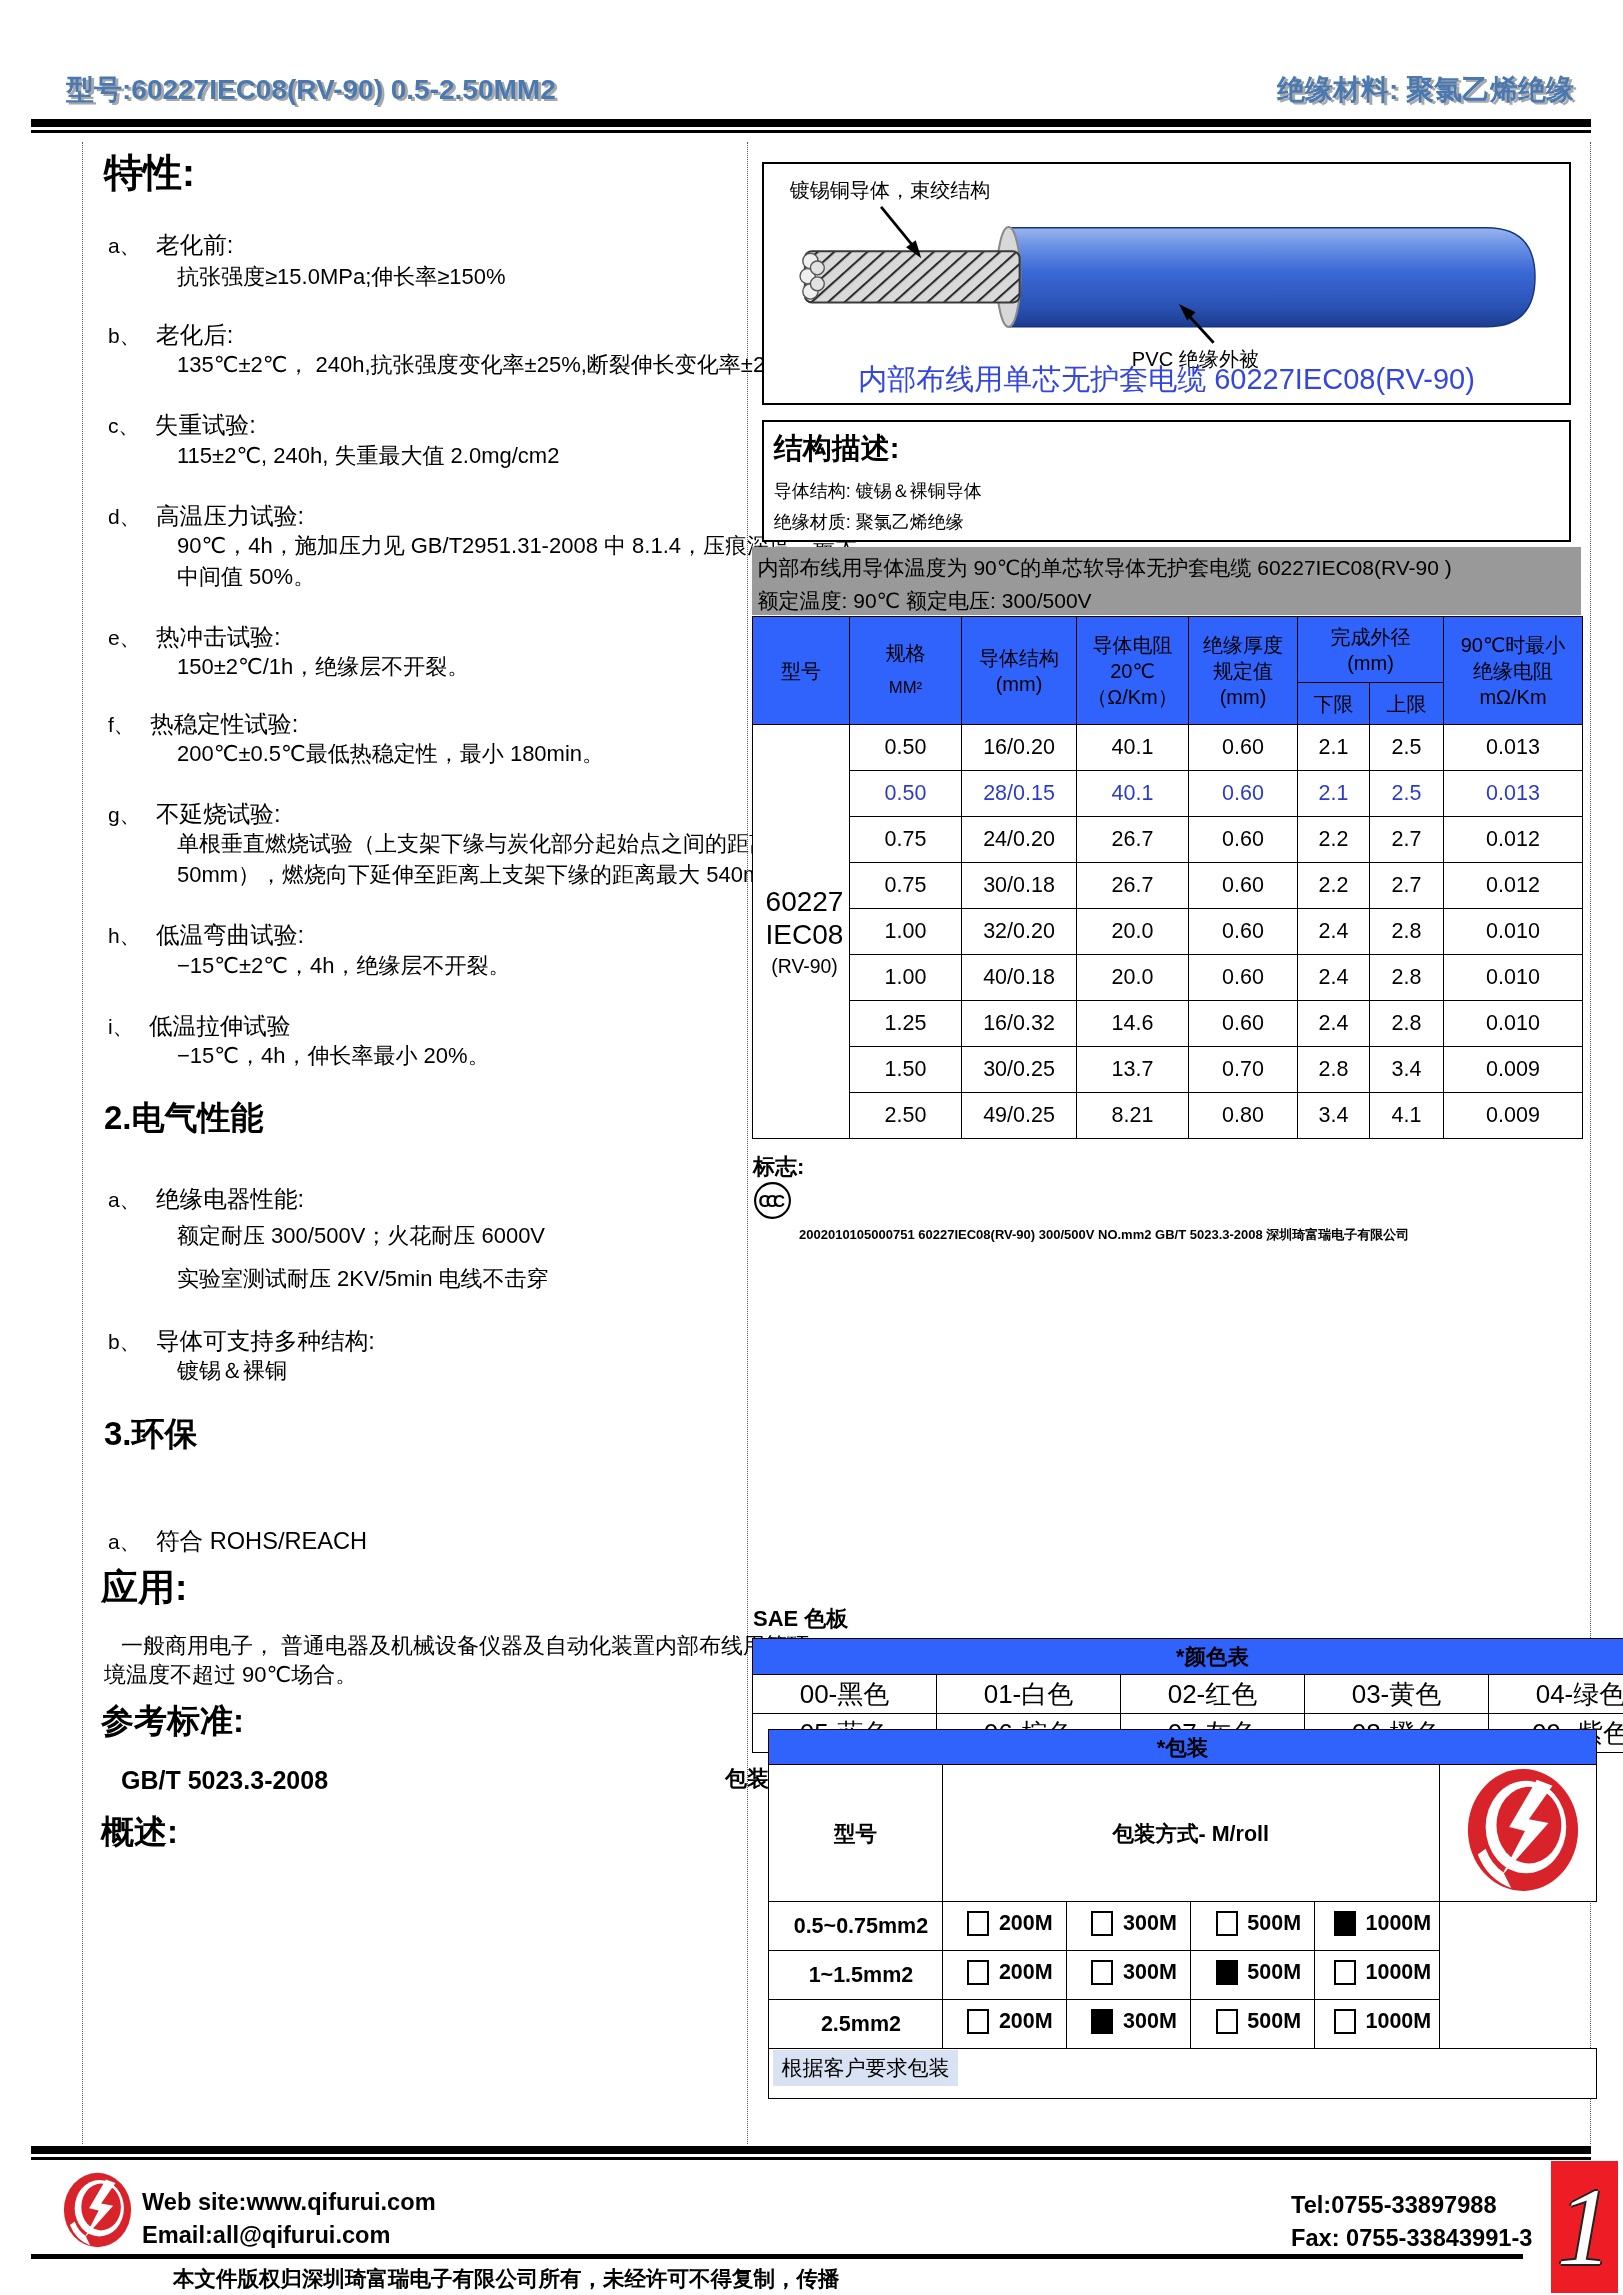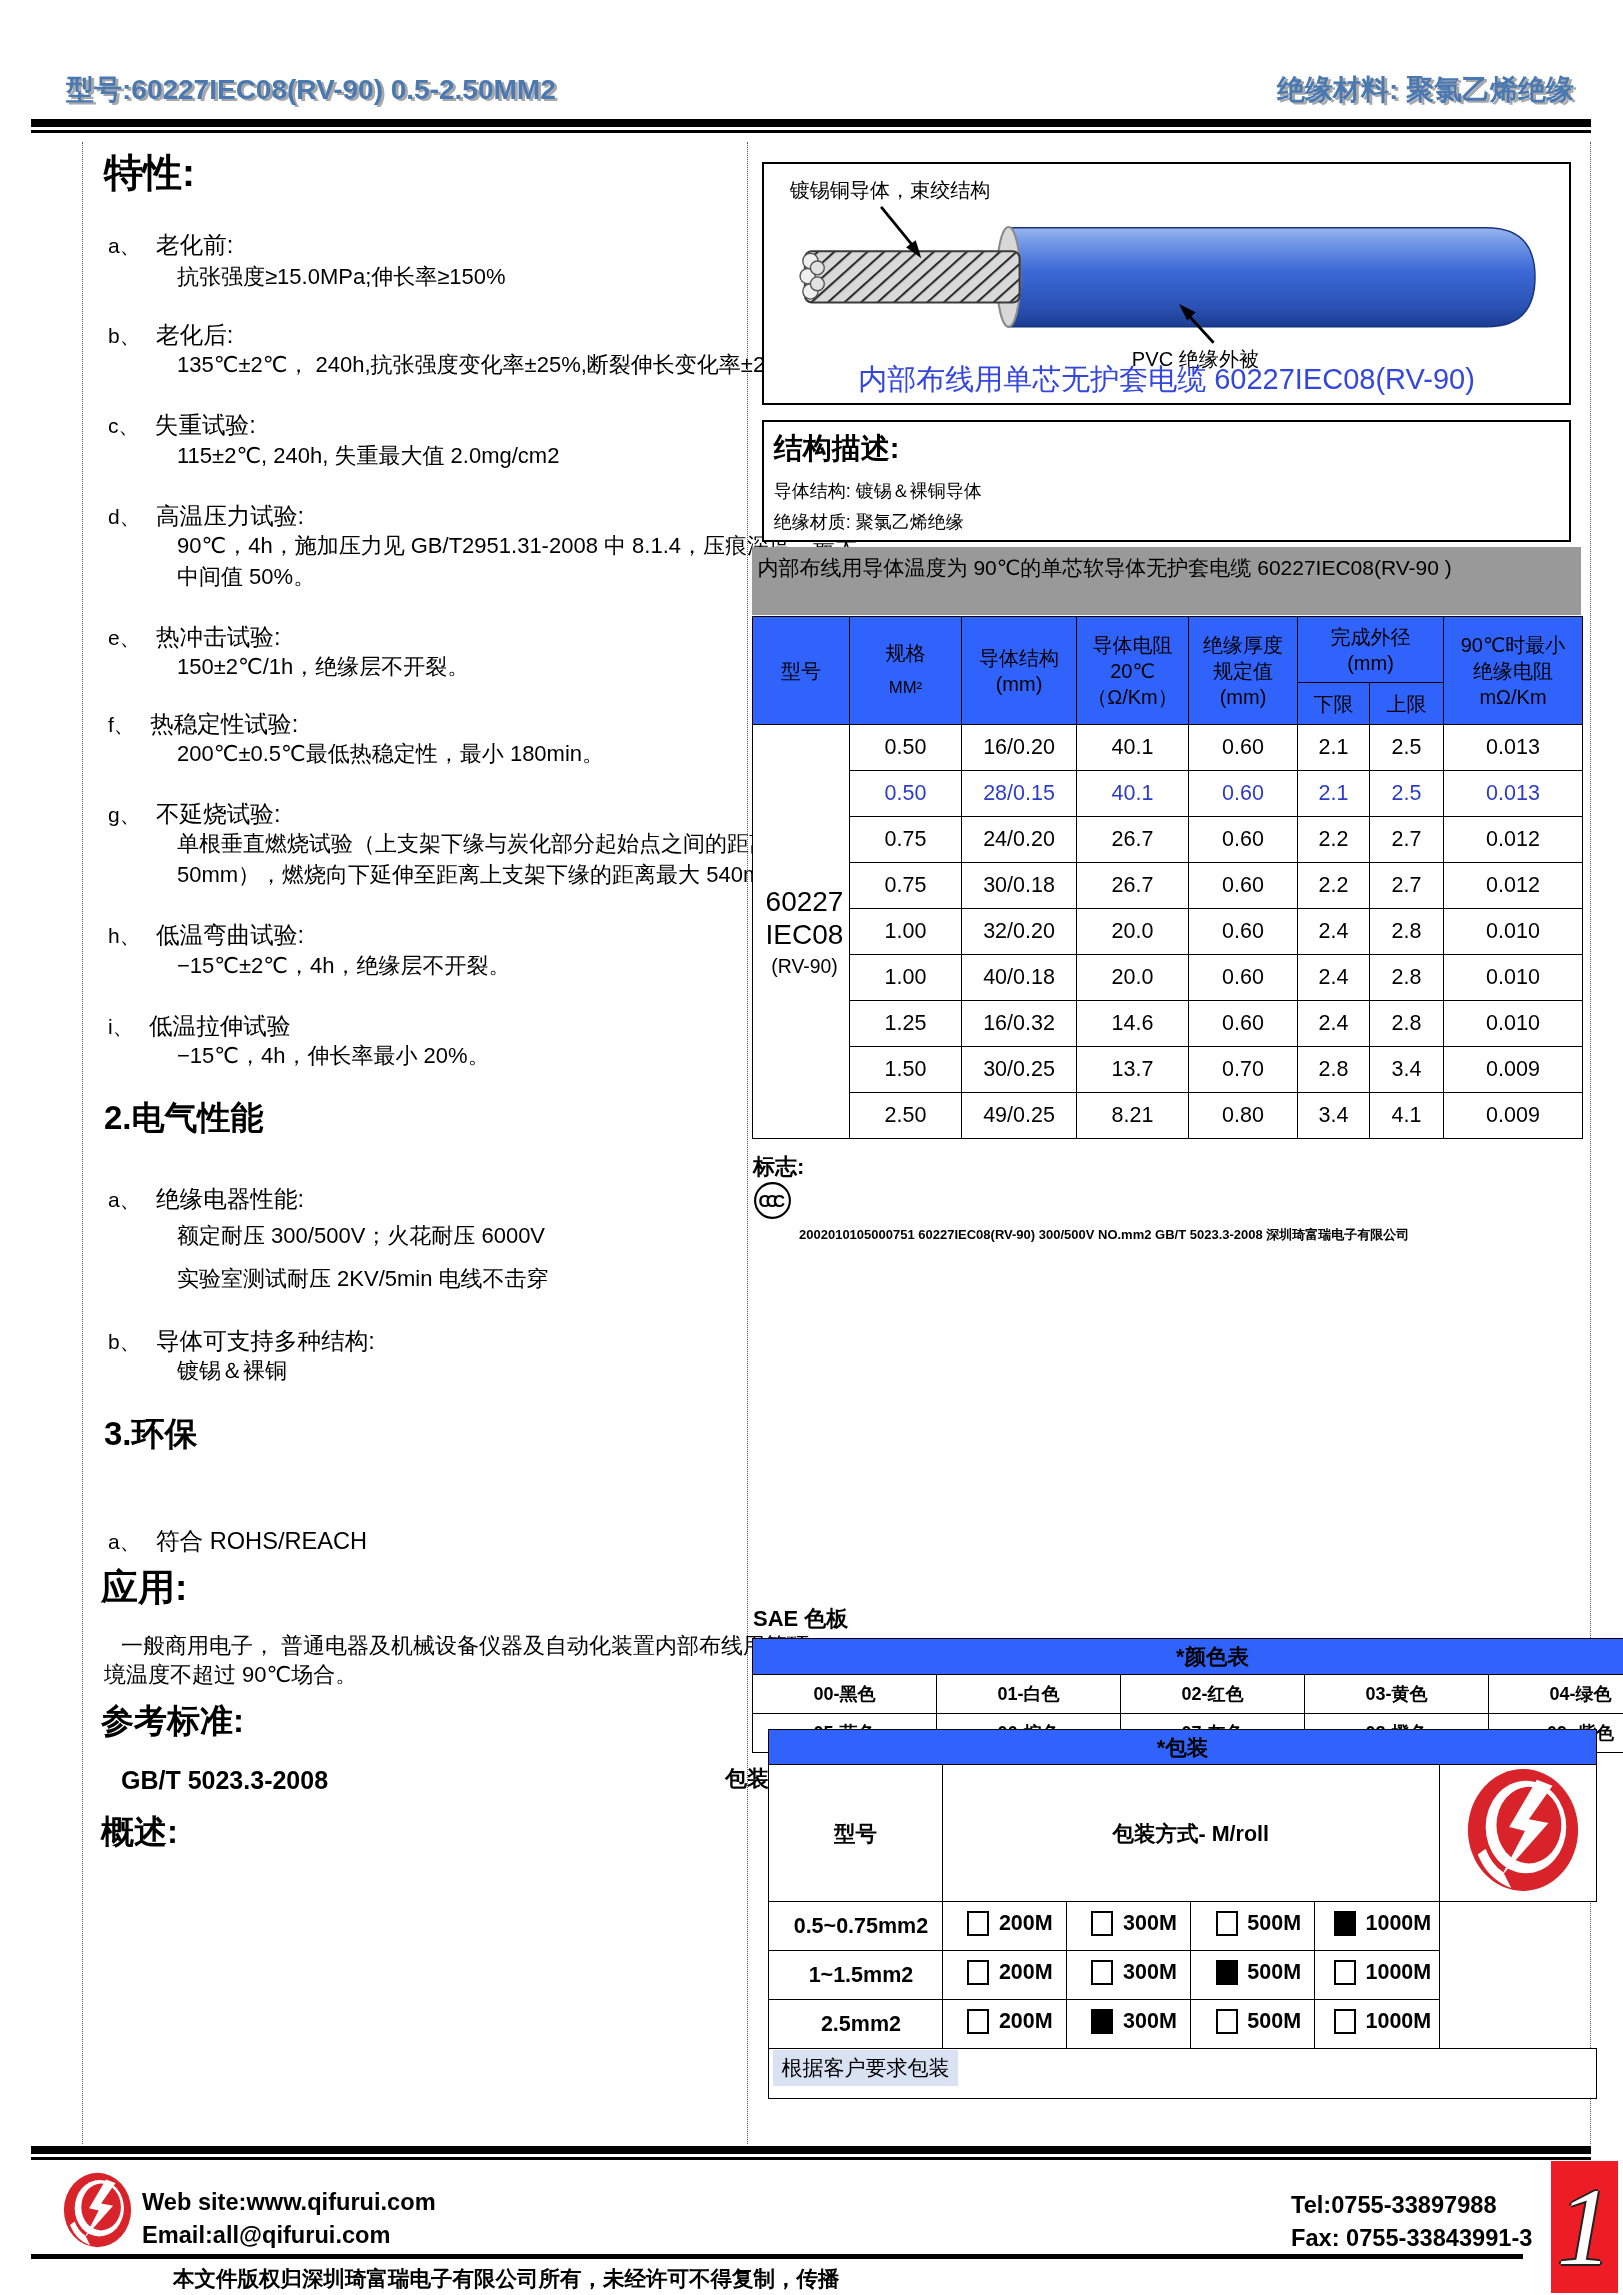--- a/index.html
+++ b/index.html
@@ -31,21 +31,21 @@
   .spec-table th,.spec-table td{border:1.4px solid #000;text-align:center;padding:0;}
   .spec-table th{background:#2f63fb;font-weight:normal;font-size:20px;line-height:26px;}
   .spec-table td{font-size:21.5px;background:#fff;}
   .spec-table .sub{font-size:16.7px;}
   .spec-table tr.hl td{color:#2d3cc8;}
   .model-cell{text-align:left;padding-left:7px !important;}
   .model-cell .m1{font-size:28px;line-height:33px;}
   .model-cell .m3{font-size:19.4px;margin-top:4.2px;}
   .mini-table th,.mini-table td{border:1.4px solid #000;text-align:center;}
   .mini-table th{background:#2f63fb;font-size:21.5px;}
-  .mini-table td{font-size:18px;font-weight:700;background:#fff;}
+  .mini-table td{font-size:26px;font-weight:400;background:#fff;}
   .pk-table th,.pk-table td{border:1.4px solid #000;text-align:center;background:#fff;}
   .pk-table .bluehead{background:#2f63fb;font-size:21.5px;}
   .pk-table th{font-size:21.5px;}
   .pk-table td{font-size:21.5px;font-weight:bold;padding-left:12px;}
   .opt{display:inline-flex;align-items:center;gap:9.7px;justify-content:center;}
   .cb{display:inline-block;width:18px;height:21px;border:2.1px solid #000;background:#fff;}
   .cb.checked{background:#000;}
   .note-hl{display:inline-block;background:#d9e2f3;font-size:21px;font-weight:normal;padding:4.2px 8.3px;}
   .mark-title{font-size:22px;font-weight:bold;}
   .mark-text{font-size:13px;font-weight:bold;line-height:29px;margin-top:40px;}
@@ -170,20 +170,21 @@
 </div>
 
 <div class="abs box" style="left:762px;top:420px;width:805px;height:118px;">
   <div class="struct-title" style="margin:7px 0 0 9.7px;">结构描述:</div>
   <div class="struct-line" style="margin:9.7px 0 0 9.7px;">导体结构: 镀锡＆裸铜导体</div>
   <div class="struct-line" style="margin:7px 0 0 9.7px;">绝缘材质: 聚氯乙烯绝缘</div>
 </div>
 
 <div class="abs graybar" style="left:752px;top:547px;width:829px;height:68px;padding-left:5.6px;box-sizing:border-box;">
   <div style="margin-top:4.2px;">内部布线用导体温度为 90℃的单芯软导体无护套电缆 60227IEC08(RV-90 )</div>
+  <div>额定温度: 90℃  额定电压: 300/500V</div>
 </div>
 
 <table class="abs spec-table" style="left:752px;top:616px;">
   <colgroup>
     <col style="width:97px">
       <col style="width:112px">
       <col style="width:115px">
       <col style="width:112px">
     <col style="width:109px">
       <col style="width:72px">

